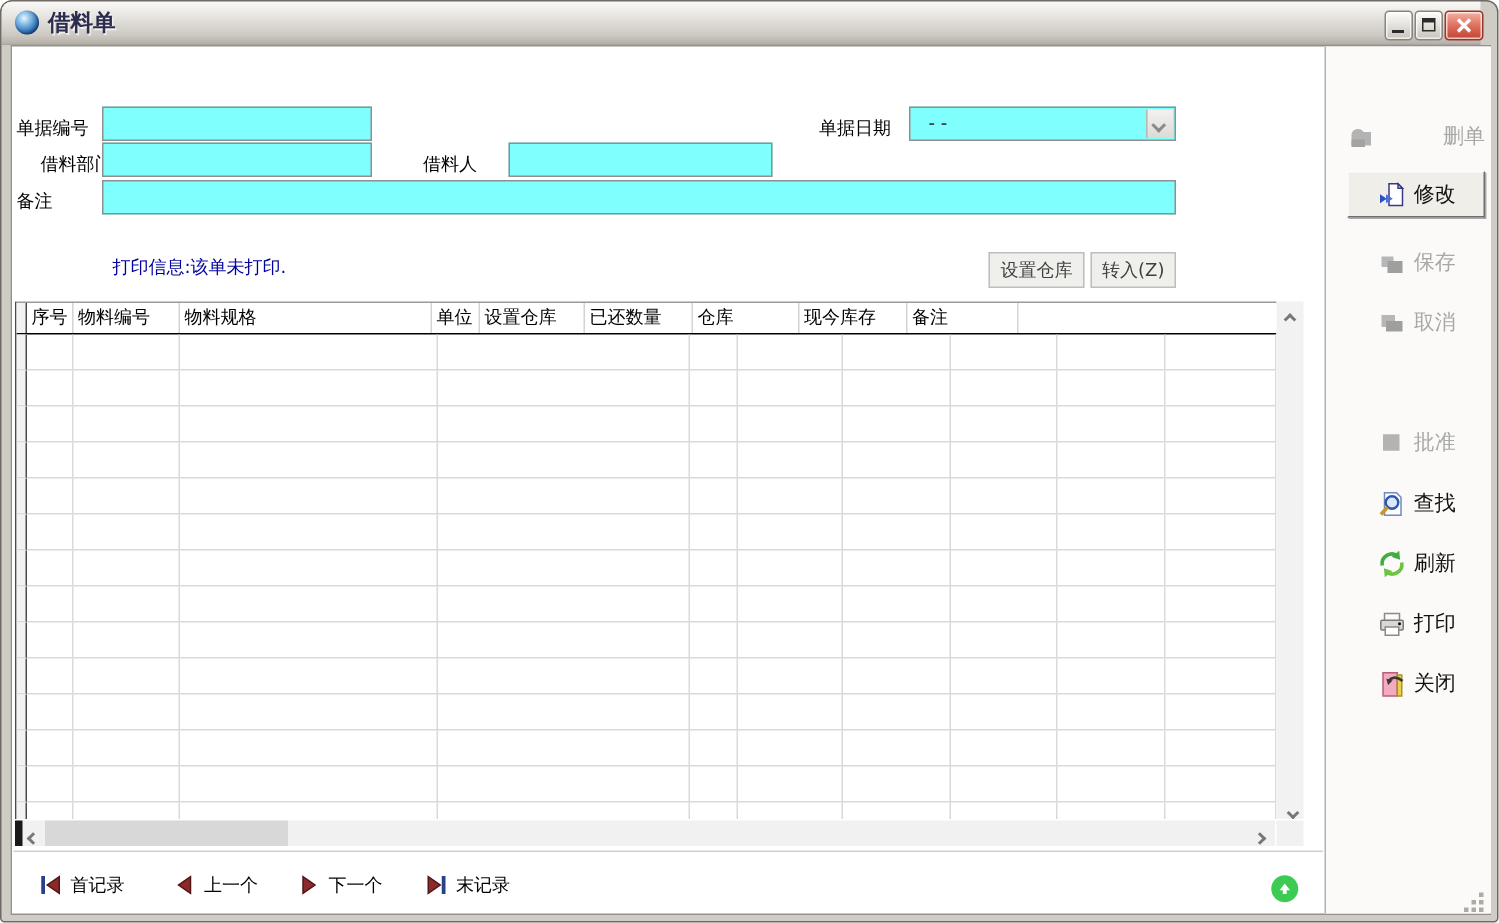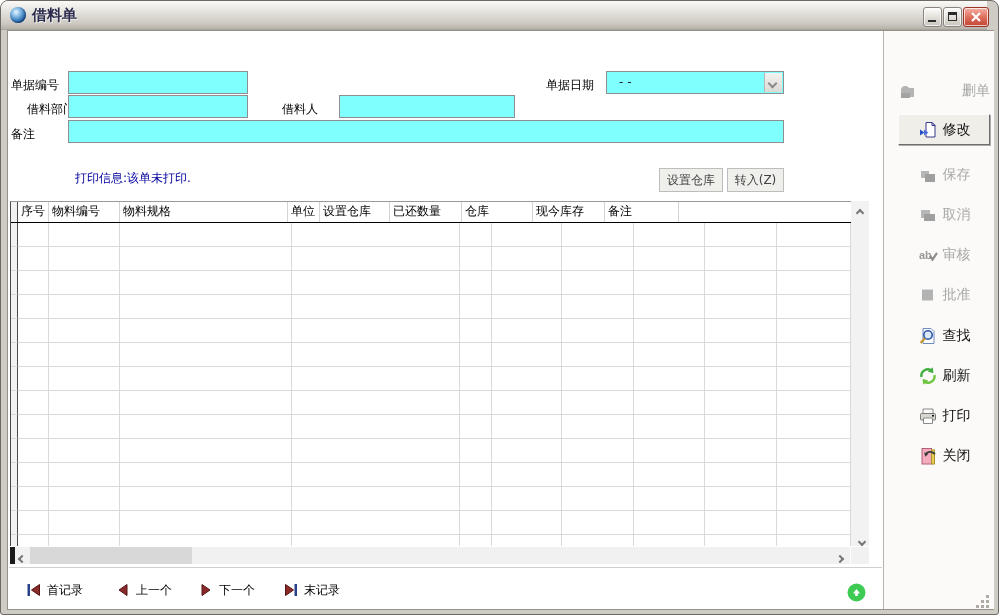--- a/index.html
+++ b/index.html
@@ -413,27 +413,20 @@
         </svg></span>
       <span>取消</span>
     </div>
     <div class="sbtn flat disabled" style="top: 160px;">
       <span class="icon"><svg width="20" height="20" viewBox="0 0 20 20" xmlns="http://www.w3.org/2000/svg">
           <path d="M3 6h8v7H3z" fill="#b7b7b7"></path>
           <path d="M7 9h10v8H7z" fill="#9f9f9f"></path>
         </svg></span>
       <span>保存</span>
     </div>
-    <div class="sbtn flat disabled" style="top: 240px;">
-      <span class="icon"><svg width="20" height="20" viewBox="0 0 20 20" xmlns="http://www.w3.org/2000/svg">
-          <text x="1" y="14" font-size="11" font-weight="bold" fill="#999" font-family="sans-serif">ab</text>
-          <path d="M12 11l2.5 3.5L19 8" stroke="#8d8d8d" stroke-width="2.2" fill="none"></path>
-        </svg></span>
-      <span>审核</span>
-    </div>
     <div class="sbtn flat" style="top: 321px;">
       <span class="icon"><svg width="20" height="20" viewBox="0 0 20 20" xmlns="http://www.w3.org/2000/svg">
           <path d="M5 2.5h8l3 3V17.5H5z" fill="#fff" stroke="#6d8cc0"></path>
           <circle cx="10" cy="9" r="4.2" fill="#d9e8fa" stroke="#2f55a8" stroke-width="1.6"></circle>
           <path d="M7 12.2L2.6 17" stroke="#c79433" stroke-width="2.4"></path>
         </svg></span>
       <span>查找</span>
     </div>
     <div class="sbtn flat disabled" style="top: 280px;">
       <span class="icon"><svg width="20" height="20" viewBox="0 0 20 20" xmlns="http://www.w3.org/2000/svg">

